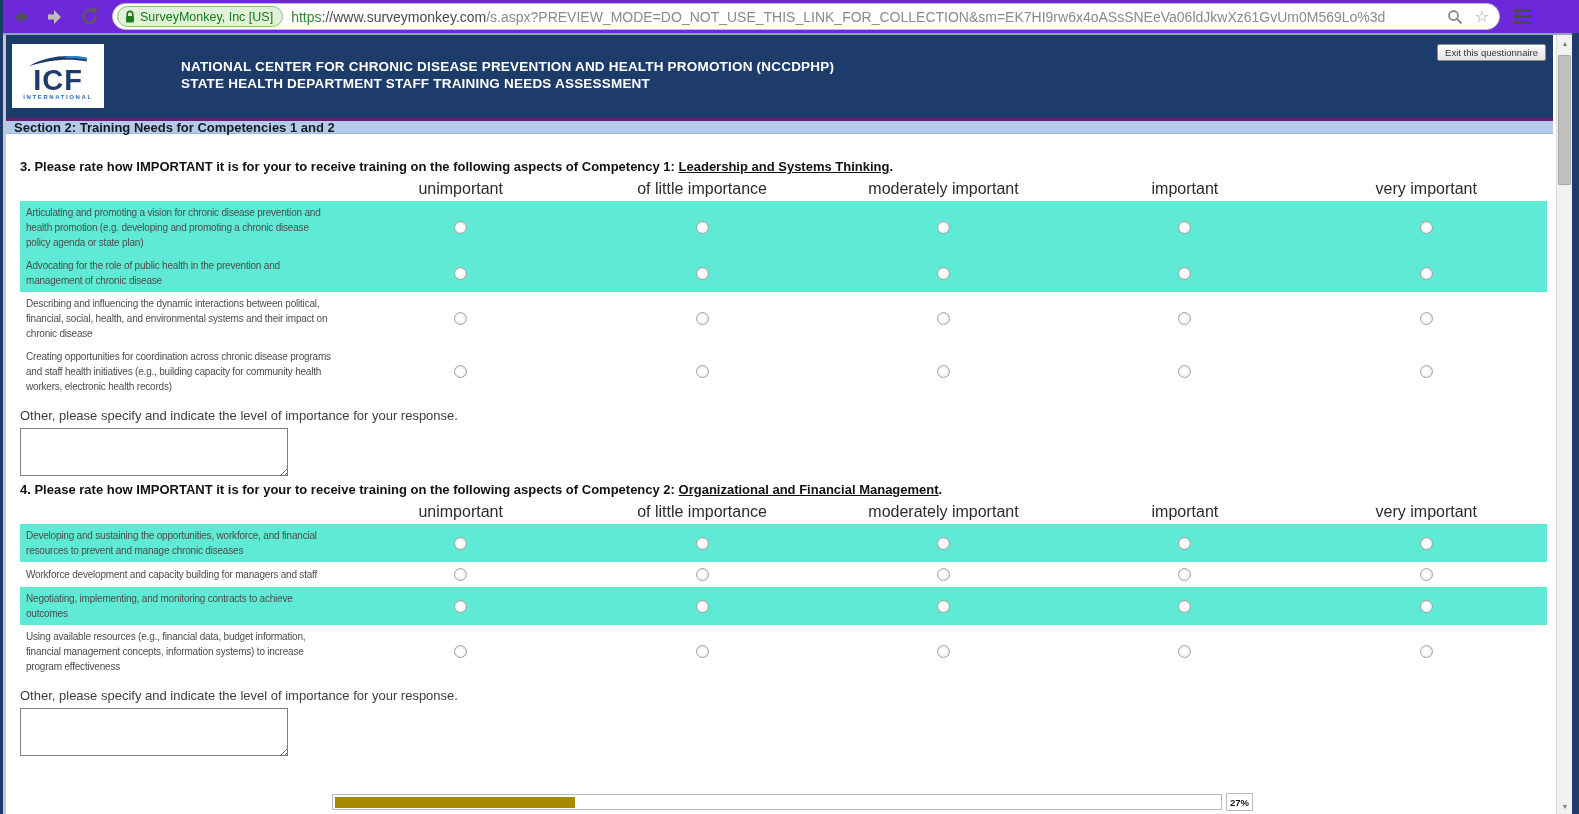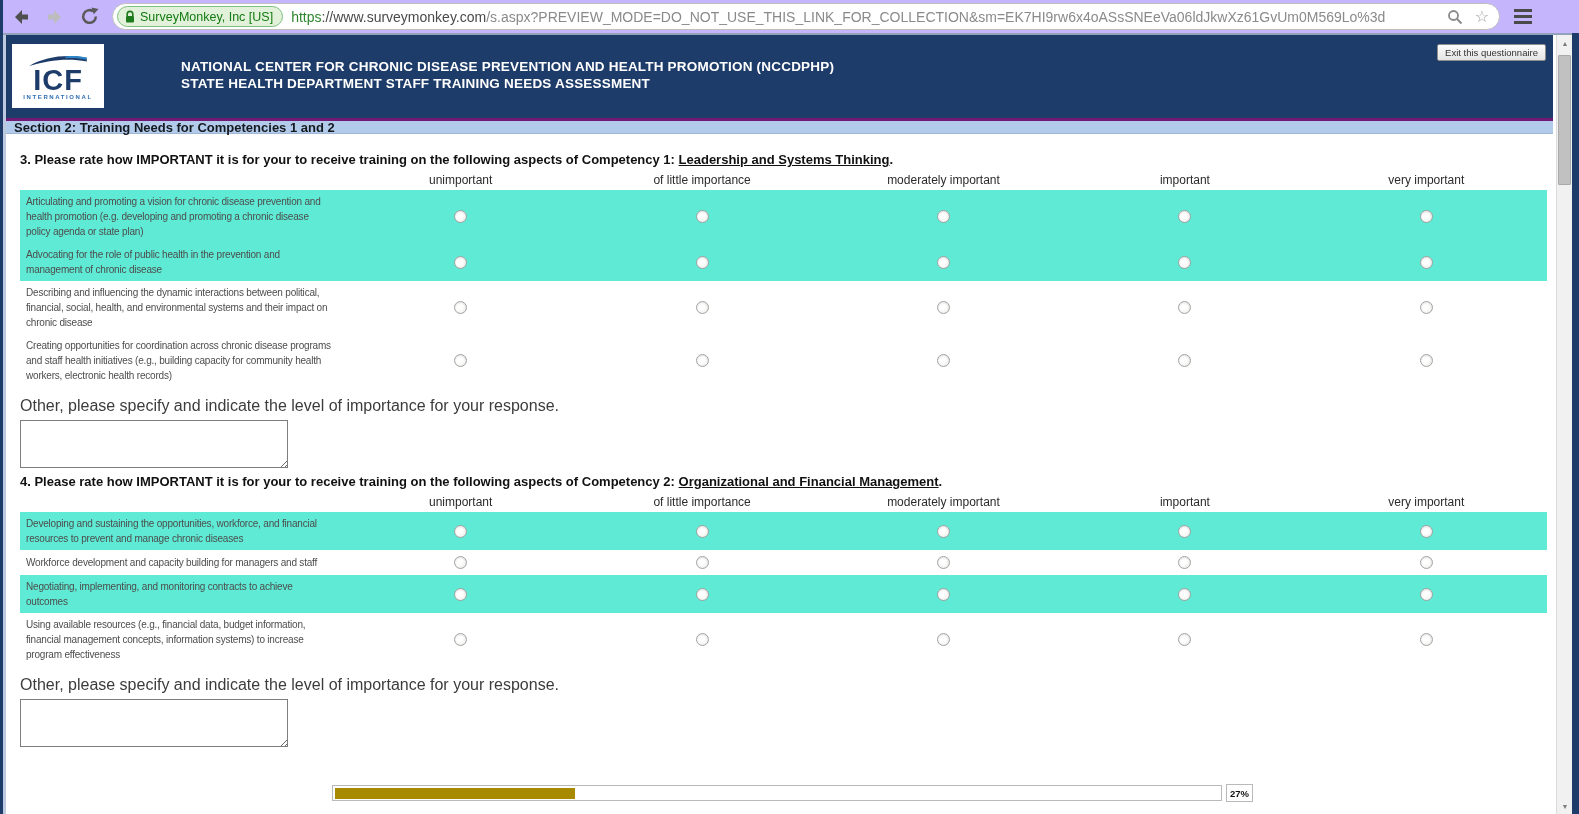--- a/index.html
+++ b/index.html
@@ -6,21 +6,21 @@
   html,body { width:1579px; height:814px; overflow:hidden;
     font-family:"Liberation Sans", sans-serif; background:#fff; }
   body { position:relative; }
 
   
   .frame-left  { position:absolute; left:0; top:0; width:3px; height:814px; background:#1e3c6a; z-index:40; }
   .frame-right { position:absolute; right:0; top:33px; width:7px; height:781px; background:#1e3c6a; z-index:40; }
   .page-leftline { position:absolute; left:3px; top:35px; width:3px; height:779px; background:#bcc9de; z-index:39; }
 
   
-  .toolbar { position:absolute; left:0; top:0; width:1579px; height:35px; background:#c4b5fd;
+  .toolbar { position:absolute; left:0; top:0; width:1579px; height:35px; background:#6d28d9;
     border-bottom:2px solid #93a2bb; display:flex; align-items:center; z-index:30; }
   .navbtn { width:26px; height:26px; display:flex; align-items:center; justify-content:center; margin-left:8px; cursor:pointer; }
   .addr { position:relative; margin-left:10px; width:1388px; height:27px; background:#fff;
     border:1px solid #bfbfbf; border-radius:14px; display:flex; align-items:center; padding:0 60px 0 4px; }
   .badge { display:flex; align-items:center; gap:4px; background:#e2f2da; border:1px solid #7fbf7f;
     border-radius:11px; padding:2px 9px 2px 6px; height:21px; }
   .badge span { color:#127a12; font-size:12.5px; white-space:nowrap; }
   .url { margin-left:8px; font-size:14px; white-space:nowrap; overflow:hidden; }
   .url .scheme { color:#2c862c; }
   .url .domain { color:#4a4a4a; }
@@ -42,35 +42,35 @@
   .hdr-title { position:absolute; left:175px; top:23px; color:#fff; font-weight:bold; font-size:13.5px; line-height:17px; letter-spacing:0.2px; }
   .exit-btn { position:absolute; right:7px; top:9px; font-size:9.5px; color:#333; padding:2px 7px;
     background:linear-gradient(#fcfcfc,#e4e4e4); border:1px solid #8e8e8e; border-radius:2px; cursor:pointer; }
 
   .secbar { width:100%; height:16px; background:#b3cbea; border-top:3px solid #701a75; border-bottom:1px solid #9fb6d4;
     display:flex; align-items:center; padding-left:8px; margin-bottom:1px; }
   .secbar span { font-size:13px; font-weight:bold; color:#14181f; }
 
   .content { padding-left:14px; }
 
-  .qheading { margin-top:18px; font-size:13px; font-weight:bold; color:#111; }
+  .qheading { margin-top:25px; font-size:13px; font-weight:bold; color:#111; }
   .qheading .comp { text-decoration:underline; }
 
   .matrix { width:1527px; }
   .mhead, .mrow { display:grid; grid-template-columns:320px repeat(5,1fr); align-items:center; }
   .mhead { margin-top:6px; }
-  .chead { text-align:center; font-size:12px; color:#2b2b2b; padding-bottom:3px; }
+  .chead { text-align:center; font-size:16px; color:#2b2b2b; padding-bottom:3px; }
   .mrow { min-height:25px; }
   .mrow.alt { background:#5eead4; }
   .rlabel { font-size:10px; line-height:15px; letter-spacing:-0.2px; color:#4d4d4d; padding:4px 8px 4px 6px; }
   .radio { width:13px; height:13px; border-radius:50%; border:1px solid #a3a3a3; justify-self:center; cursor:pointer;
     background:radial-gradient(circle at 35% 30%, #ffffff 35%, #f4f4f2 70%, #dfdfdd 100%);
     box-shadow:inset 0 1px 2px rgba(0,0,0,0.12); }
 
-  .other-label { margin-top:10px; font-size:16px; color:#3c3c3c; }
+  .other-label { margin-top:10px; font-size:13px; color:#3c3c3c; }
   .ta-wrap { position:relative; margin-top:5px; width:268px; height:48px; }
   .ta-wrap textarea { width:268px; height:48px; border:1px solid #7d7d7d; resize:none; background:#fff;
     font-family:"Liberation Sans", sans-serif; font-size:12px; padding:3px; }
   .grip { position:absolute; right:1px; bottom:1px; width:9px; height:9px; pointer-events:none;
     background:repeating-linear-gradient(135deg, transparent 0 2px, #6a6a6a 2px 3px);
     clip-path:polygon(100% 0, 100% 100%, 0 100%); }
 
   .q4gap { margin-top:6px; }
 
   .footer-progress { display:flex; align-items:center; margin:37px 0 0 312px; }

